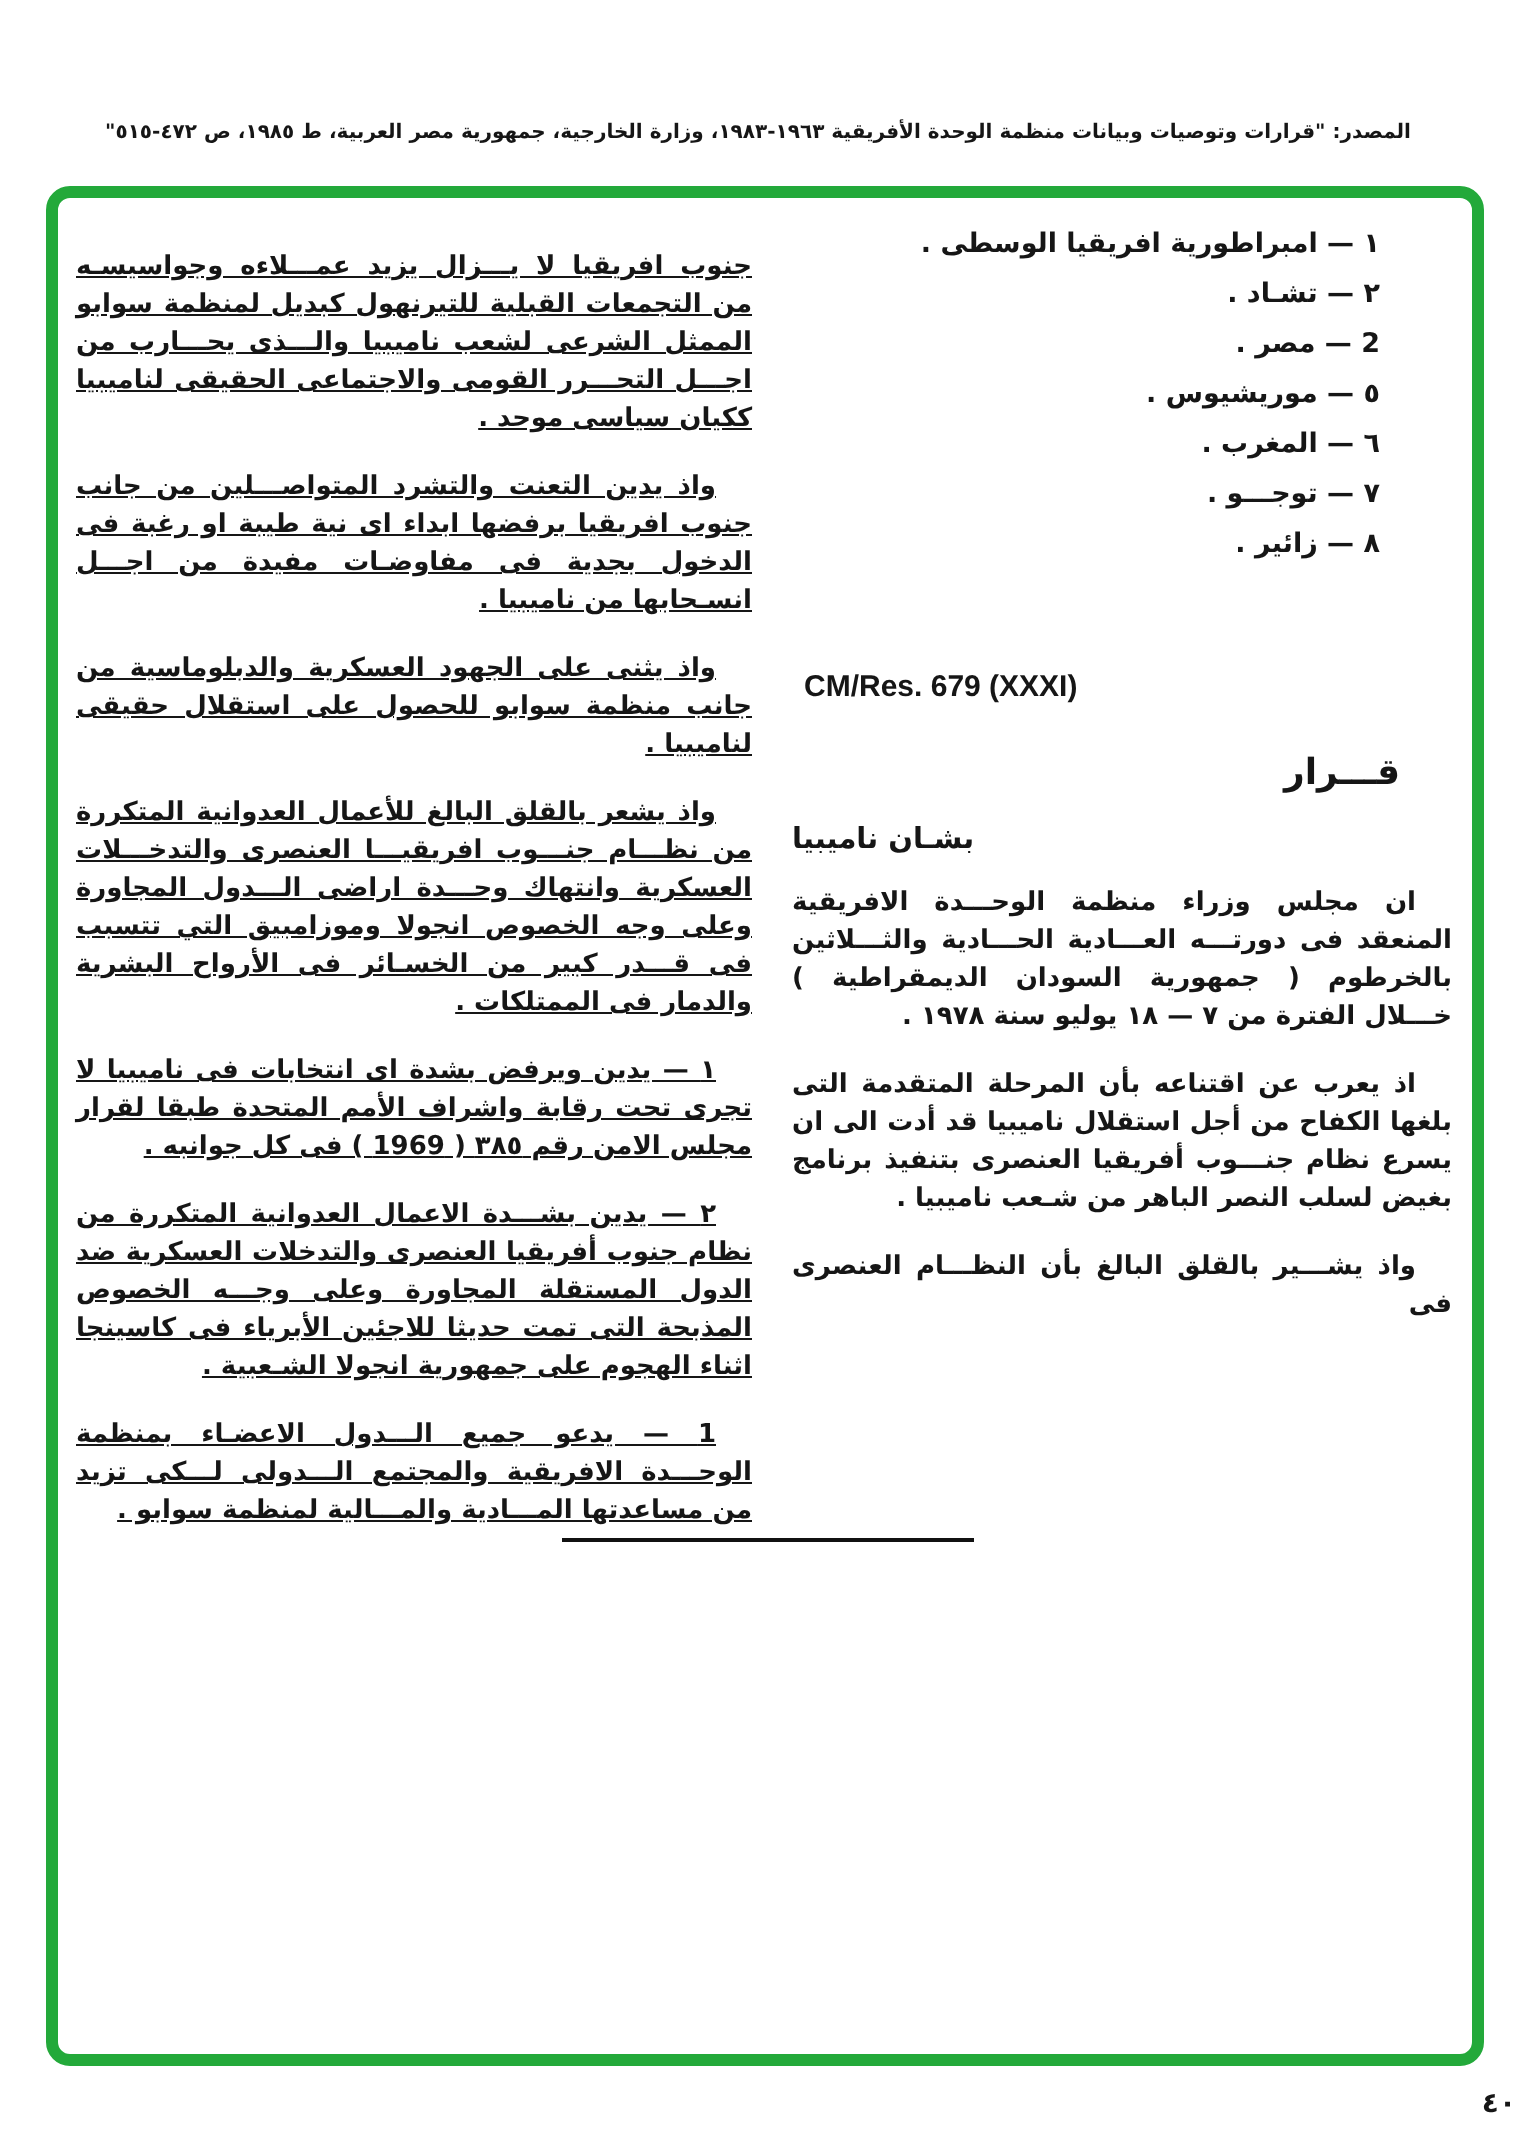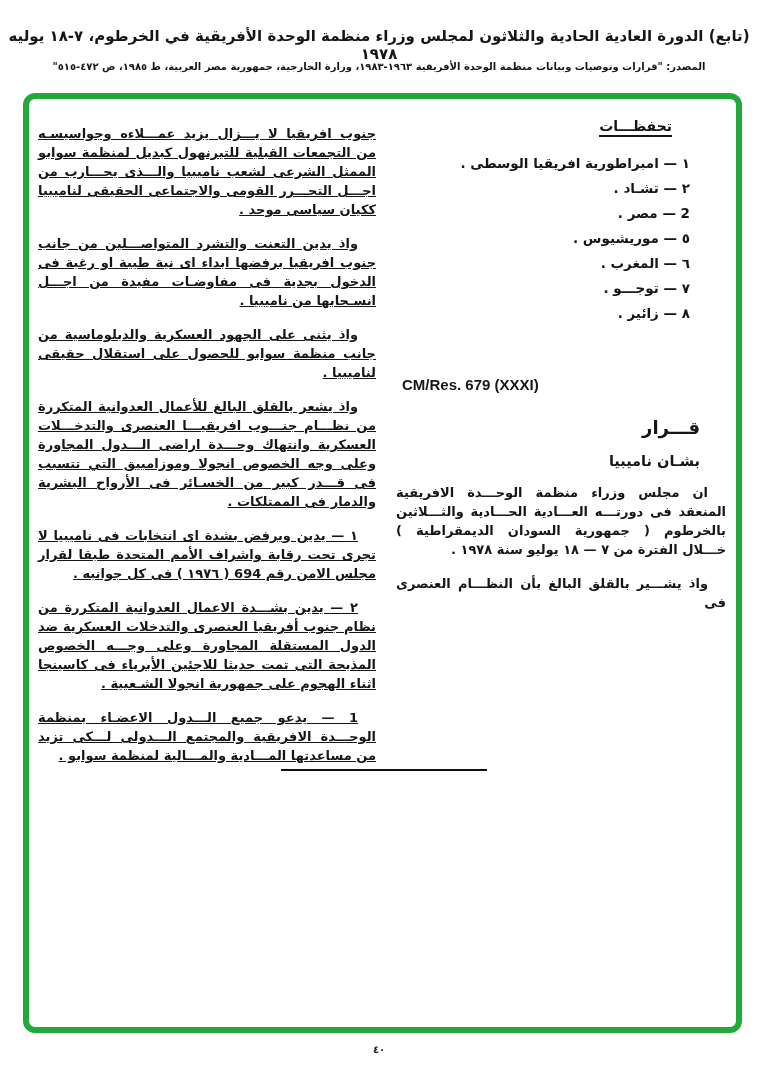--- a/index.html
+++ b/index.html
@@ -69,78 +69,74 @@
     direction: ltr; text-align: left;
     font-family: Liberation Sans, sans-serif;
     font-weight: 700; font-size: 15px;
     margin: 50px 0 0 6px;
   }
   .res-title {
     text-align: right; font-size: 18px; font-weight: 700;
     margin-top: 24px; padding-right: 26px;
   }
   .res-subtitle {
-    text-align: right; font-size: 14.5px; font-weight: 700;
+    text-align: left; font-size: 14.5px; font-weight: 700;
     margin-top: 15px; padding-right: 26px;
   }
   .res-paras { margin-top: 14px; }
 
   
   .rule {
     position: absolute; left: 281px; top: 769px;
     width: 206px; height: 2px; background: #111111;
   }
 
   
   .page-num {
     position: absolute; top: 1044px; left: 0; right: 0;
-    text-align: center;
-    font-size: 10px; font-weight: 700; direction: rtl;
+    font-size: 14px; font-weight: 700; direction: rtl;
   }
 </style>
 </head>
 <body>
 
 <div class="page">
 
-  <div class="hdr-title">(تابع) الدورة العادية الحادية والثلاثون لمجلس وزراء منظمة الوحدة الأفريقية في الخرطوم، ٧-١٨ يوليه ١٩٧٨</div>
   <div class="hdr-source">المصدر: "قرارات وتوصيات وبيانات منظمة الوحدة الأفريقية ١٩٦٣-١٩٨٣، وزارة الخارجية، جمهورية مصر العربية، ط ١٩٨٥، ص ٤٧٢-٥١٥"</div>
 
   <div class="frame"></div>
 
   <div class="col col-right">
-    <div>
-      <span class="resv-title">تحفظـــات</span>
-    </div>
     <div class="resv-list">
       <div class="resv-item">١ — امبراطورية افريقيا الوسطى .</div>
       <div class="resv-item">٢ — تشـاد .</div>
       <div class="resv-item">2 — مصر .</div>
       <div class="resv-item">٥ — موريشيوس .</div>
       <div class="resv-item">٦ — المغرب .</div>
       <div class="resv-item">٧ — توجـــو .</div>
       <div class="resv-item">٨ — زائير .</div>
     </div>
 
     <div class="res-ref">CM/Res. 679 (XXXI)</div>
     <div class="res-title">قـــرار</div>
     <div class="res-subtitle">بشـان ناميبيا</div>
 
     <div class="res-paras">
       <div class="para indent">ان مجلس وزراء منظمة الوحـــدة الافريقية المنعقد فى دورتـــه العـــادية الحـــادية والثـــلاثين بالخرطوم ( جمهورية السودان الديمقراطية ) خـــلال الفترة من ٧ — ١٨ يوليو سنة ١٩٧٨ .</div>
+      <div class="para indent">اذ يعرب عن اقتناعه بأن المرحلة المتقدمة التى بلغها الكفاح من أجل استقلال ناميبيا قد أدت الى ان يسرع نظام جنـــوب أفريقيا العنصرى بتنفيذ برنامج بغيض لسلب النصر الباهر من شـعب ناميبيا .</div>
       <div class="para indent">واذ يشـــير بالقلق البالغ بأن النظـــام العنصرى فى</div>
     </div>
   </div>
 
   <div class="col col-left">
     <div class="para">جنوب افريقيا لا يـــزال يزيد عمـــلاءه وجواسيسـه من التجمعات القبلية للتيرنهول كبديل لمنظمة سوابو الممثل الشرعى لشعب ناميبيا والـــذى يحـــارب من اجـــل التحـــرر القومى والاجتماعى الحقيقى لناميبيا ككيان سياسى موحد .</div>
     <div class="para indent">واذ يدين التعنت والتشرد المتواصـــلين من جانب جنوب افريقيا برفضها ابداء اى نية طيبة او رغبة فى الدخول بجدية فى مفاوضـات مفيدة من اجـــل انسـحابها من ناميبيا .</div>
     <div class="para indent">واذ يثنى على الجهود العسكرية والدبلوماسية من جانب منظمة سوابو للحصول على استقلال حقيقى لناميبيا .</div>
     <div class="para indent">واذ يشعر بالقلق البالغ للأعمال العدوانية المتكررة من نظـــام جنـــوب افريقيـــا العنصرى والتدخـــلات العسكرية وانتهاك وحـــدة اراضى الـــدول المجاورة وعلى وجه الخصوص انجولا وموزامبيق التي تتسبب فى قـــدر كبير من الخسـائر فى الأرواح البشرية والدمار فى الممتلكات .</div>
-    <div class="para indent">١ — يدين ويرفض بشدة اى انتخابات فى ناميبيا لا تجرى تحت رقابة واشراف الأمم المتحدة طبقا لقرار مجلس الامن رقم 694 ( ١٩٧٦ ) فى كل جوانبه .</div>
+    <div class="para indent">١ — يدين ويرفض بشدة اى انتخابات فى ناميبيا لا تجرى تحت رقابة واشراف الأمم المتحدة طبقا لقرار مجلس الامن رقم ٣٨٥ ( 1969 ) فى كل جوانبه .</div>
     <div class="para indent">٢ — يدين بشـــدة الاعمال العدوانية المتكررة من نظام جنوب أفريقيا العنصرى والتدخلات العسكرية ضد الدول المستقلة المجاورة وعلى وجـــه الخصوص المذبحة التى تمت حديثا للاجئين الأبرياء فى كاسينجا اثناء الهجوم على جمهورية انجولا الشـعبية .</div>
     <div class="para indent">1 — يدعو جميع الـــدول الاعضـاء بمنظمة الوحـــدة الافريقية والمجتمع الـــدولى لـــكى تزيد من مساعدتها المـــادية والمـــالية لمنظمة سوابو .</div>
   </div>
 
   <div class="rule"></div>
 
   <div class="page-num">٤٠</div>
 
 </div>
 

